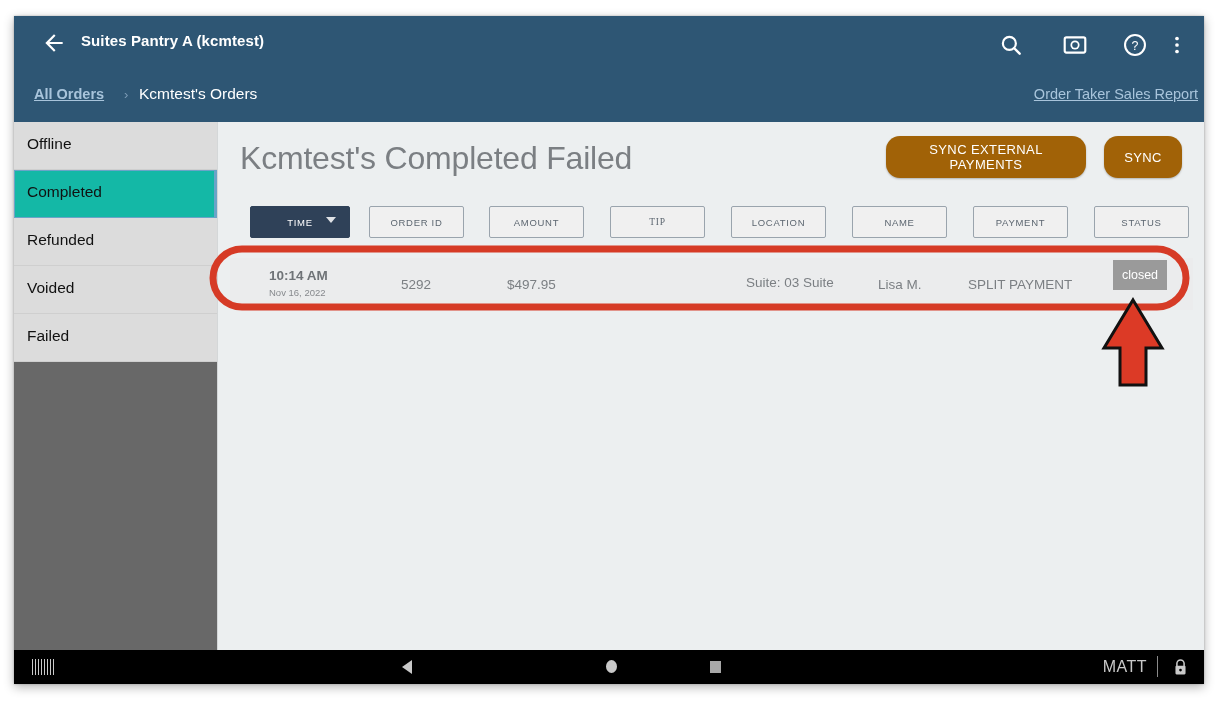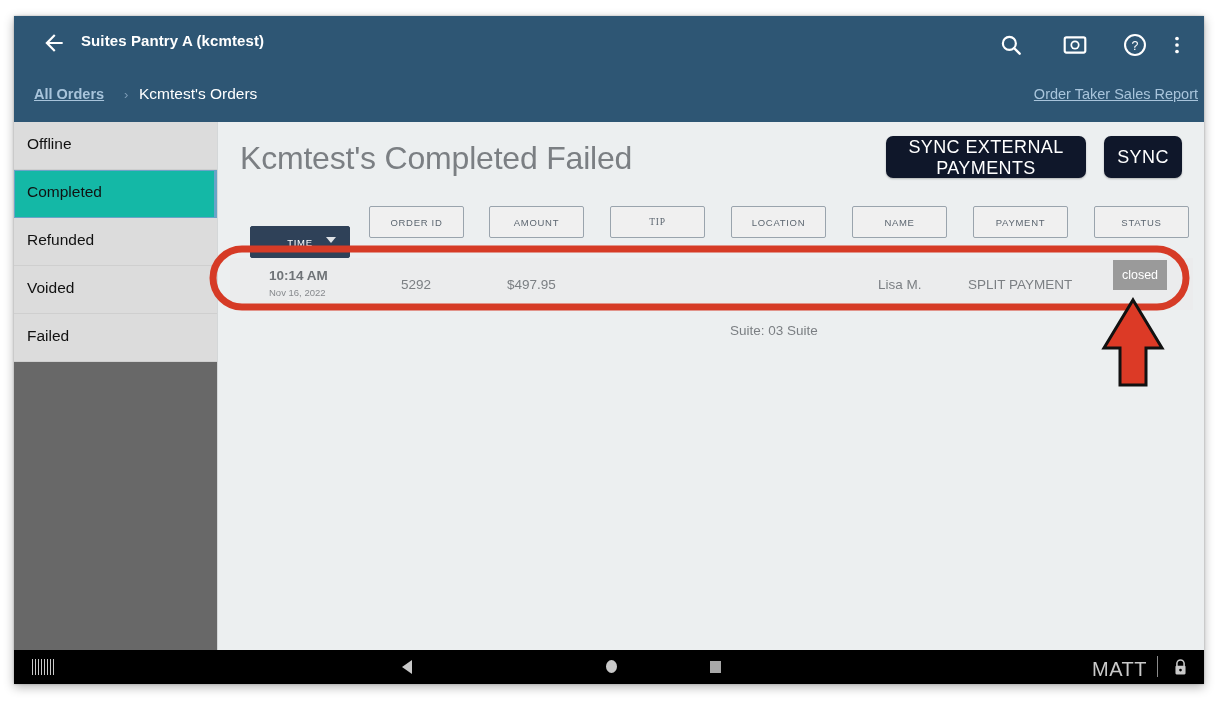--- a/index.html
+++ b/index.html
@@ -151,26 +151,26 @@
     left: 22px; top: 18px;
     font-size: 32px;
     color: #7b7f83;
     letter-spacing: -0.2px;
     white-space: nowrap;
   }
   .sync-btn {
     position: absolute;
     top: 14px;
     height: 42px;
-    background: #0f172a;
+    background: #a16207;
     border: none;
-    border-radius: 7px;
+    border-radius: 14px;
     color: #ffffff;
     font-family: "Liberation Sans", sans-serif;
-    font-size: 18px;
+    font-size: 13px;
     letter-spacing: 0.4px;
     cursor: pointer;
     box-shadow: 0 1px 2px rgba(0,0,0,0.25);
   }
   #sync-external-btn { left: 668px; width: 200px; }
   #sync-btn { left: 886px; width: 78px; }
 
   
   #col-header-row {
     position: absolute;
@@ -189,21 +189,20 @@
     font-family: "Liberation Sans", sans-serif;
     font-size: 9.5px;
     letter-spacing: 0.7px;
     cursor: pointer;
     box-sizing: border-box;
   }
   .col-btn.active {
     background: #2f4158;
     border-color: #2f4158;
     color: #ffffff;
-    margin-top: 20px;
   }
   .col-btn .sort-caret {
     position: absolute;
     right: 13px;
     top: 10px;
     width: 0; height: 0;
     border-left: 5px solid transparent;
     border-right: 5px solid transparent;
     border-top: 6px solid #ffffff;
     opacity: 0.85;
@@ -217,21 +216,21 @@
     height: 52px;
     background: #ebeced;
     cursor: pointer;
   }
   .cell { position: absolute; color: #7b7f83; font-size: 13.5px; white-space: nowrap; }
   #cell-time-main { left: 39px; top: 10px; font-size: 13.5px; font-weight: bold; color: #6f7377; }
   #cell-time-sub  { left: 39px; top: 29px; font-size: 9.5px; color: #86898d; }
   #cell-order-id  { left: 171px; top: 19px; }
   #cell-amount    { left: 277px; top: 19px; }
   #cell-tip       { left: 410px; top: 19px; }
-  #cell-location  { left: 500px; top: 17px; margin-top: 48px; }
+  #cell-location  { left: 516px; top: 17px; }
   #cell-name      { left: 648px; top: 19px; }
   #cell-payment   { left: 738px; top: 19px; }
   #cell-status {
     left: 883px; top: 2px;
     width: 54px; height: 30px;
     background: #9a9a9a;
     color: #ffffff;
     font-size: 12.5px;
     text-align: center;
     line-height: 30px;
@@ -273,21 +272,21 @@
     border-radius: 50%;
   }
   #nav-recent {
     left: 696px; top: 11px;
     width: 11px; height: 12px;
     background: #a8a8a8;
   }
   #nav-user {
     right: 57px; top: 8px;
     color: #c9c9c9;
-    font-size: 20px;
+    font-size: 16px;
     letter-spacing: 0.5px;
     margin-left: 32px;
   }
   #nav-divider {
     position: absolute;
     right: 46px; top: 6px;
     width: 1px; height: 21px;
     background: #8a8a8a;
   }
   #nav-lock { right: 16px; top: 8px; width: 15px; height: 18px; }

